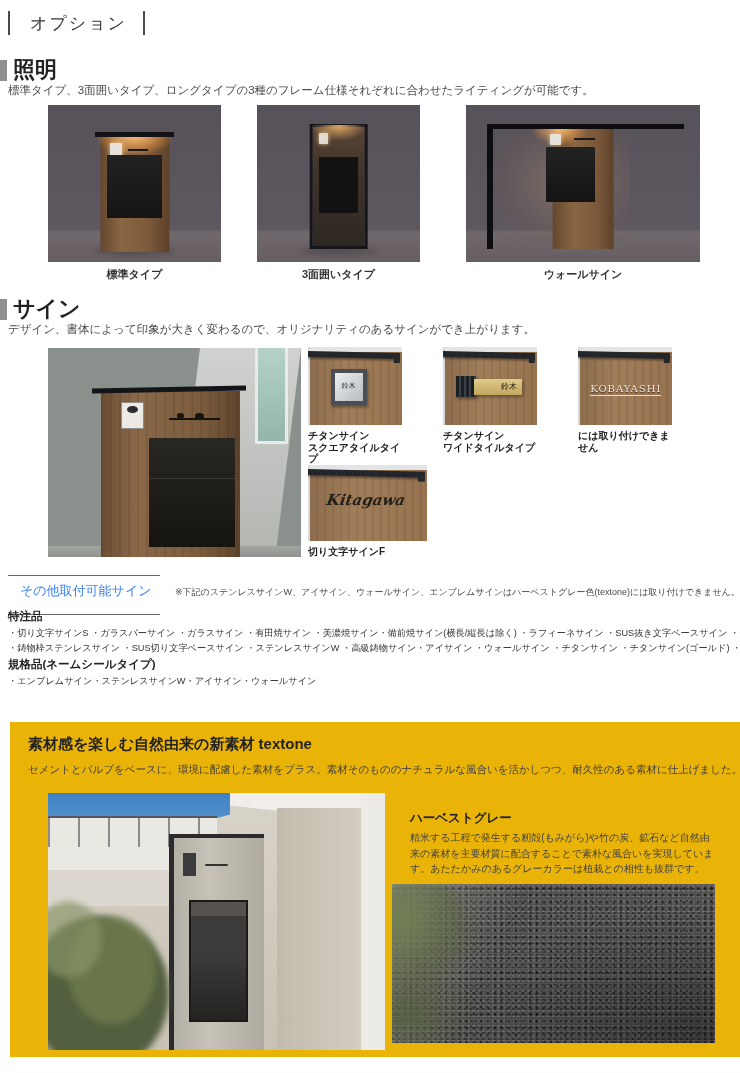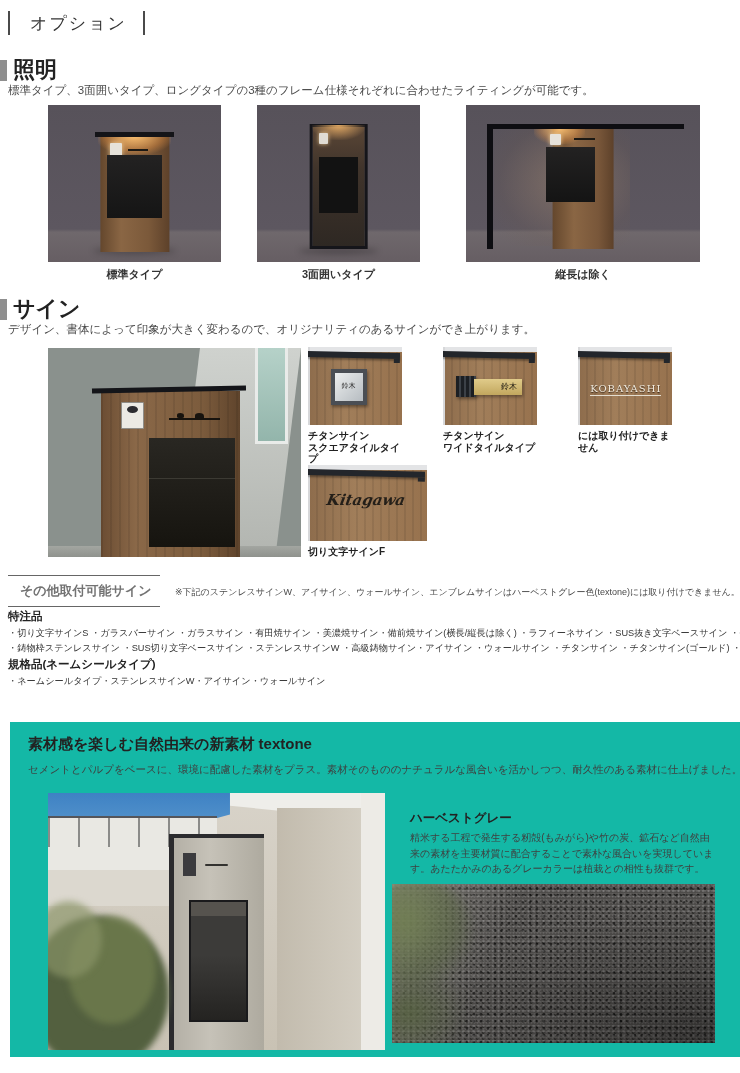--- a/index.html
+++ b/index.html
@@ -118,32 +118,32 @@
                            background:linear-gradient(180deg,#e0cb8a,#c2a75e); display:flex; align-items:center;
                            justify-content:flex-end; padding-right:5px; font-size:8px; color:#2a2418; box-shadow:1px 2px 3px rgba(0,0,0,.35); }
   .cut-letters { position:absolute; left:13%; top:46%; font-family:"DejaVu Serif","Liberation Serif",serif;
                  font-size:10px; letter-spacing:1px; color:#f0ebdf; text-shadow:0 1px 1px rgba(40,25,10,.8);
                  border-bottom:1px solid #e4ddcf; padding-bottom:1px; }
   .script-name { position:absolute; left:16%; top:34%; font-family:"DejaVu Serif","Liberation Serif",serif;
                  font-style:italic; font-weight:bold; font-size:15px; color:#241f19; transform:skewX(-10deg); }
 
   
   #other-title { position:absolute; left:8px; top:575px; width:152px; border-top:1px solid #666; border-bottom:1px solid #666;
-                 padding:6px 0 6px 12px; font-size:13px; font-weight:bold; color:#737373; }
+                 padding:6px 0 14px 12px; font-size:13px; font-weight:normal; color:#3b82f6; }
   #other-note { position:absolute; left:175px; top:586px; font-size:9px; color:#4a4a4a; white-space:nowrap; }
   .list-head { position:absolute; left:8px; font-size:11.5px; font-weight:bold; color:#222; }
   .list-line { position:absolute; left:8px; font-size:9.2px; color:#333; white-space:nowrap; }
   #custom-head { top:609px;font-family:Liberation Serif, serif; }
   #custom-l1 { top:627px; }
   #custom-l2 { top:642px; }
   #standard-head { top:657px; }
   #standard-l1 { top:675px; }
 
   
-  #textone-box { position:absolute; left:10px; top:722px; width:730px; height:335px; background:#14b8a6; }
+  #textone-box { position:absolute; left:10px; top:722px; width:730px; height:335px; background:#eab308; }
   #textone-title { position:absolute; left:18px; top:13px; font-size:15px; font-weight:bold; color:#222; }
   #textone-desc { position:absolute; left:18px; top:41px; font-size:10.5px; color:#3f3f3f; white-space:nowrap; }
   #house-fig { position:absolute; left:38px; top:71px; width:337px; height:257px; }
   #harvest-head { position:absolute; left:400px; top:88px; font-size:12.5px; font-weight:bold; color:#222; }
   #harvest-body { position:absolute; left:400px; top:108px; width:305px; font-size:10px; line-height:15.5px; color:#3f3f3f; }
   #texture-fig { position:absolute; left:382px; top:162px; width:323px; height:159px; }
 
   .house { position:relative; width:100%; height:100%; overflow:hidden; background:linear-gradient(180deg,#d8d3c9,#c9c2b4); }
   .house .sky { position:absolute; left:0; top:0; width:54%; height:30%; background:linear-gradient(180deg,#3e82c4,#74aad6);
                 clip-path:polygon(0 0,100% 0,100% 28%,0 92%); }
@@ -227,21 +227,21 @@
     <div class="photo lp lp3">
       <span class="litwall"></span>
       <span class="leftleg"></span>
       <span class="pole"></span>
       <span class="glow"></span>
       <span class="beam"></span>
       <span class="intercom"></span>
       <span class="ornament"></span>
       <span class="mailbox"></span>
     </div>
-    <figcaption class="figcap">縦長は除く</figcaption>
+    <figcaption class="figcap">ウォールサイン</figcaption>
   </figure>
 
   <div class="sec-head" id="sign-head">
     <span class="sec-bar"></span>
     <h2>サイン</h2>
   </div>
   <p class="sec-desc" id="sign-desc">デザイン、書体によって印象が大きく変わるので、オリジナリティのあるサインができ上がります。</p>
 
   <figure class="figure" id="sign-large">
     <div class="photo big-sign">
@@ -323,21 +323,21 @@
   </figure>
 
   <div id="other-title">その他取付可能サイン</div>
   <p id="other-note">※下記のステンレスサインW、アイサイン、ウォールサイン、エンブレムサインはハーベストグレー色(textone)には取り付けできません。</p>
 
   <h3 class="list-head" id="custom-head">特注品</h3>
   <p class="list-line" id="custom-l1">・切り文字サインS ・ガラスバーサイン ・ガラスサイン ・有田焼サイン ・美濃焼サイン・備前焼サイン(横長/縦長は除く) ・ラフィーネサイン ・SUS抜き文字ベースサイン ・モダンガラスサイン</p>
   <p class="list-line" id="custom-l2">・鋳物枠ステンレスサイン ・SUS切り文字ベースサイン ・ステンレスサインW ・高級鋳物サイン・アイサイン ・ウォールサイン ・チタンサイン ・チタンサイン(ゴールド) ・切り文字サインA/B/C/D</p>
 
   <h3 class="list-head" id="standard-head">規格品(ネームシールタイプ)</h3>
-  <p class="list-line" id="standard-l1">・ネームシールタイプ・ステンレスサインW・アイサイン・ウォールサイン</p>
+  <p class="list-line" id="standard-l1">・エンブレムサイン・ステンレスサインW・アイサイン・ウォールサイン</p>
 
   <section id="textone-box">
     <h2 id="textone-title">素材感を楽しむ自然由来の新素材 textone</h2>
     <p id="textone-desc">セメントとパルプをベースに、環境に配慮した素材をプラス。素材そのもののナチュラルな風合いを活かしつつ、耐久性のある素材に仕上げました。</p>
 
     <figure id="house-fig">
       <div class="house">
         <span class="sky"></span>
         <span class="eave"></span>
         <span class="balcony">

